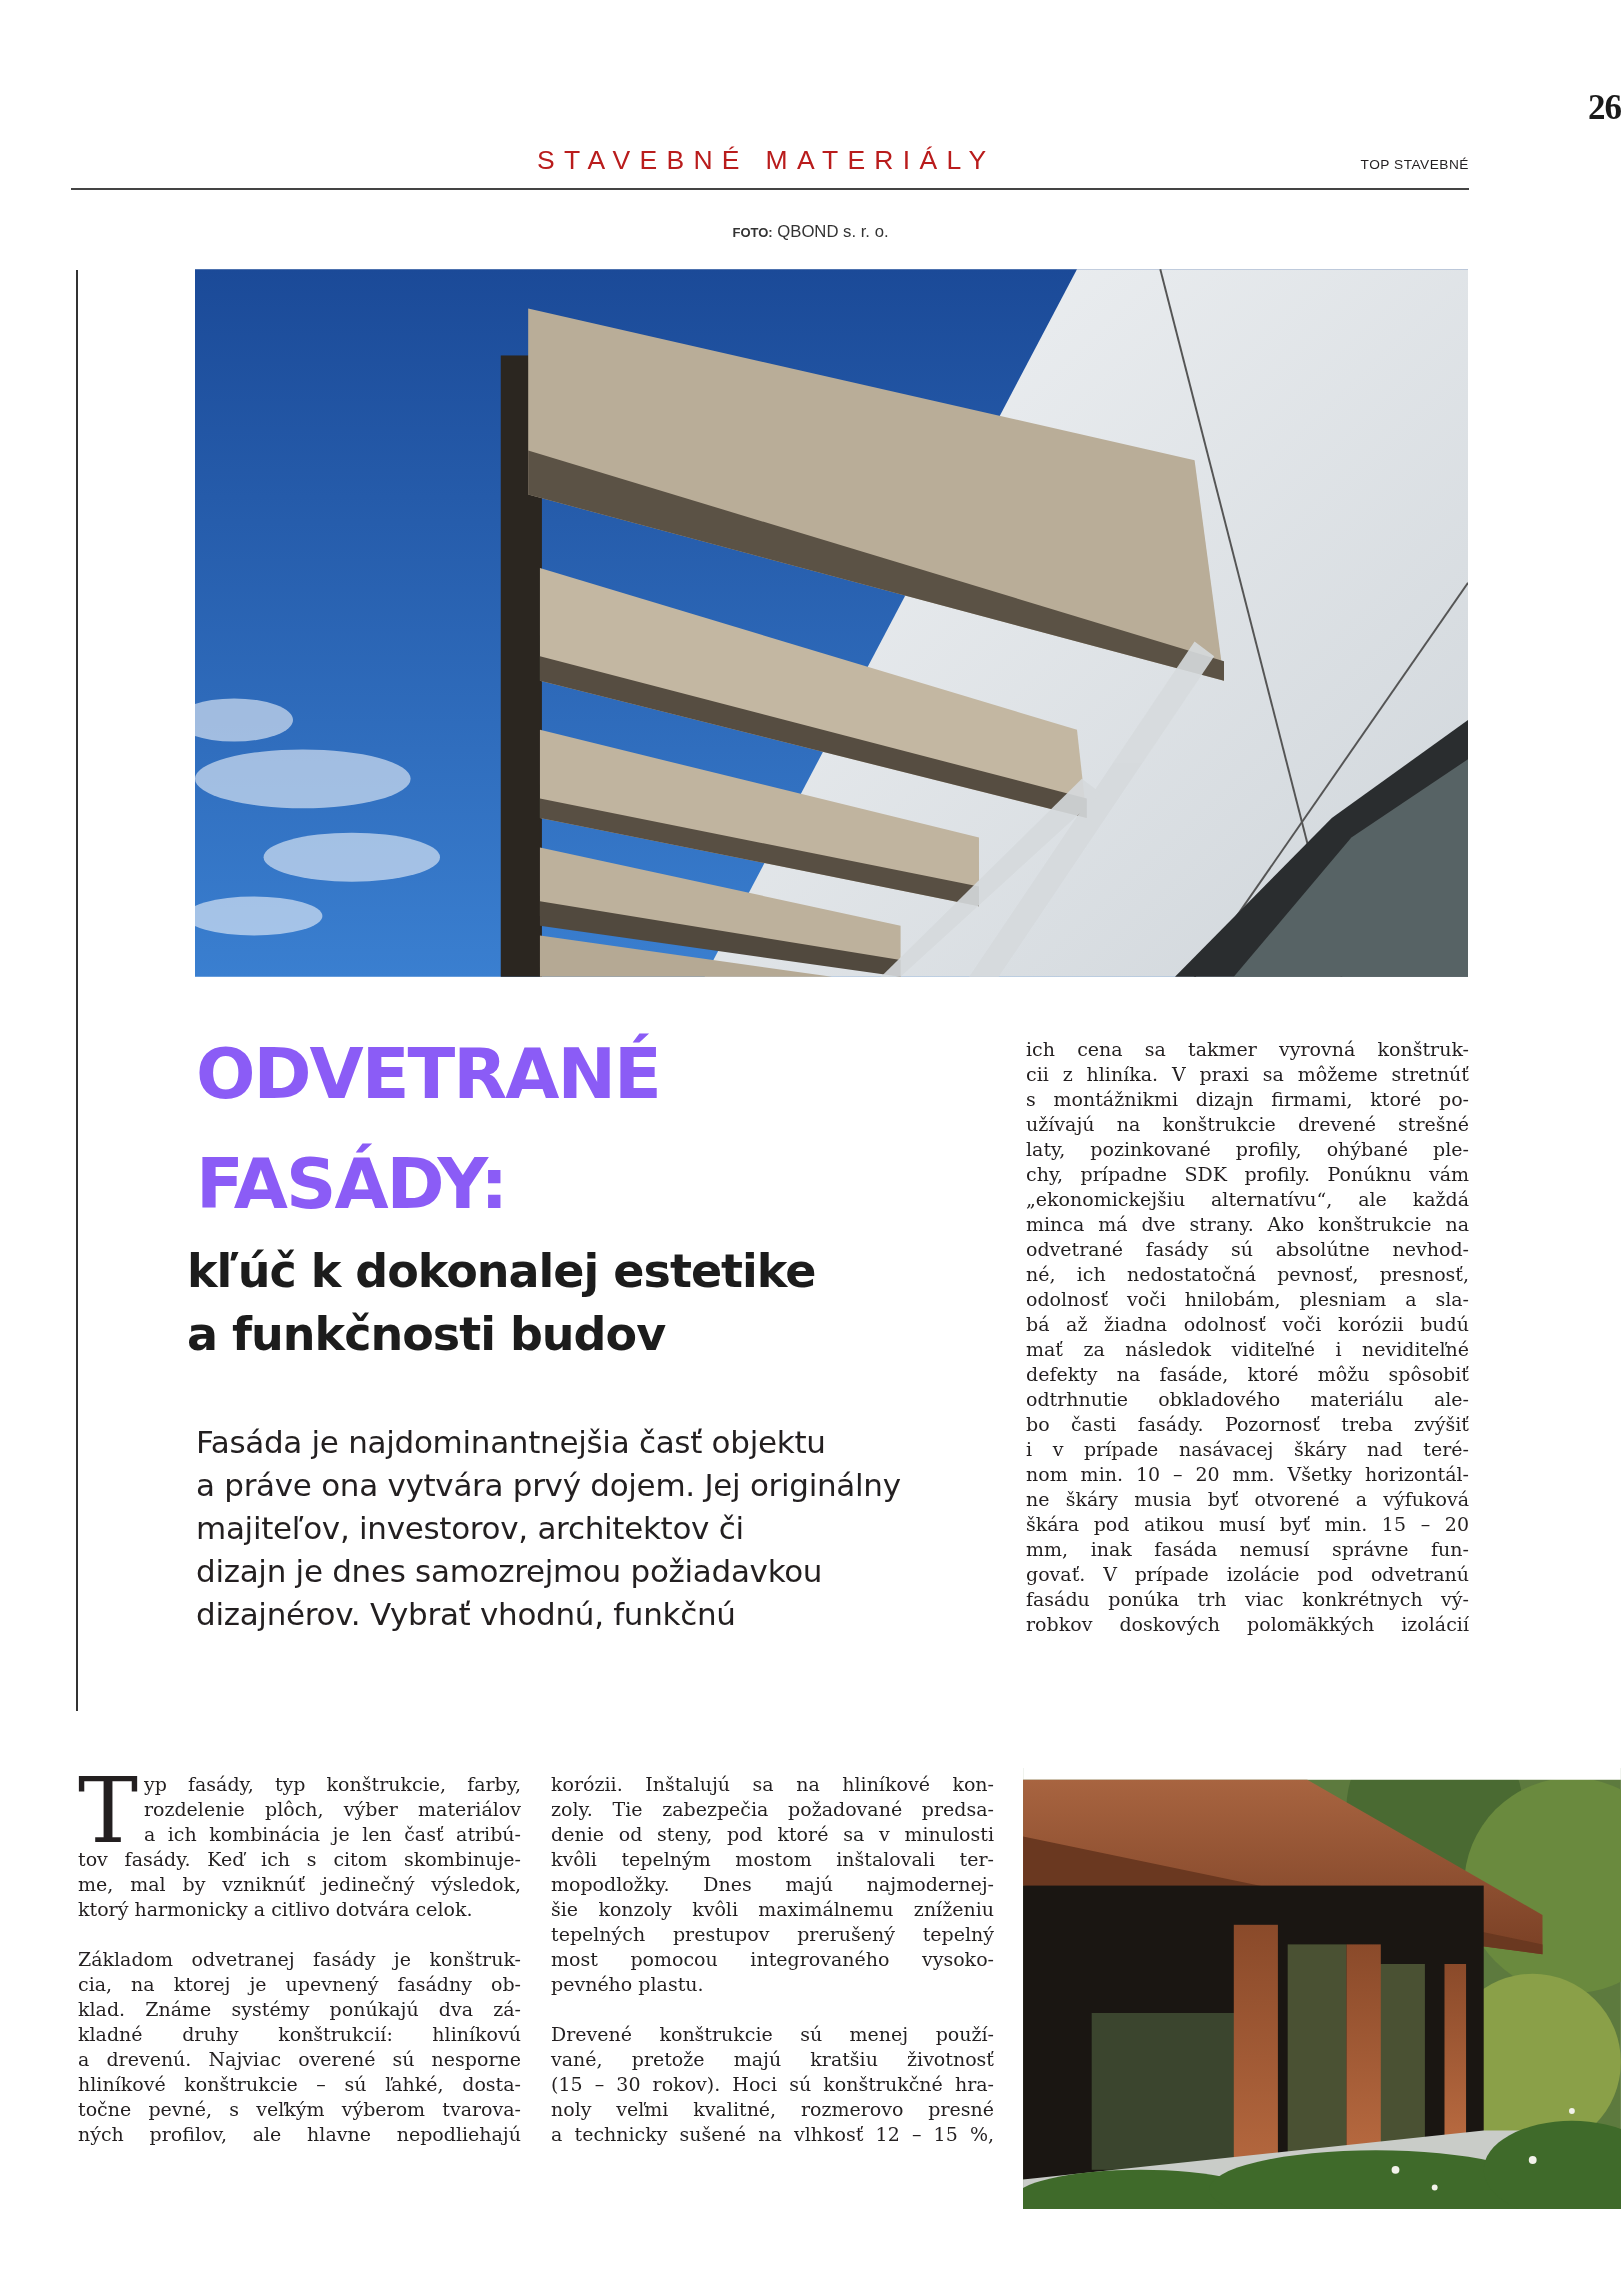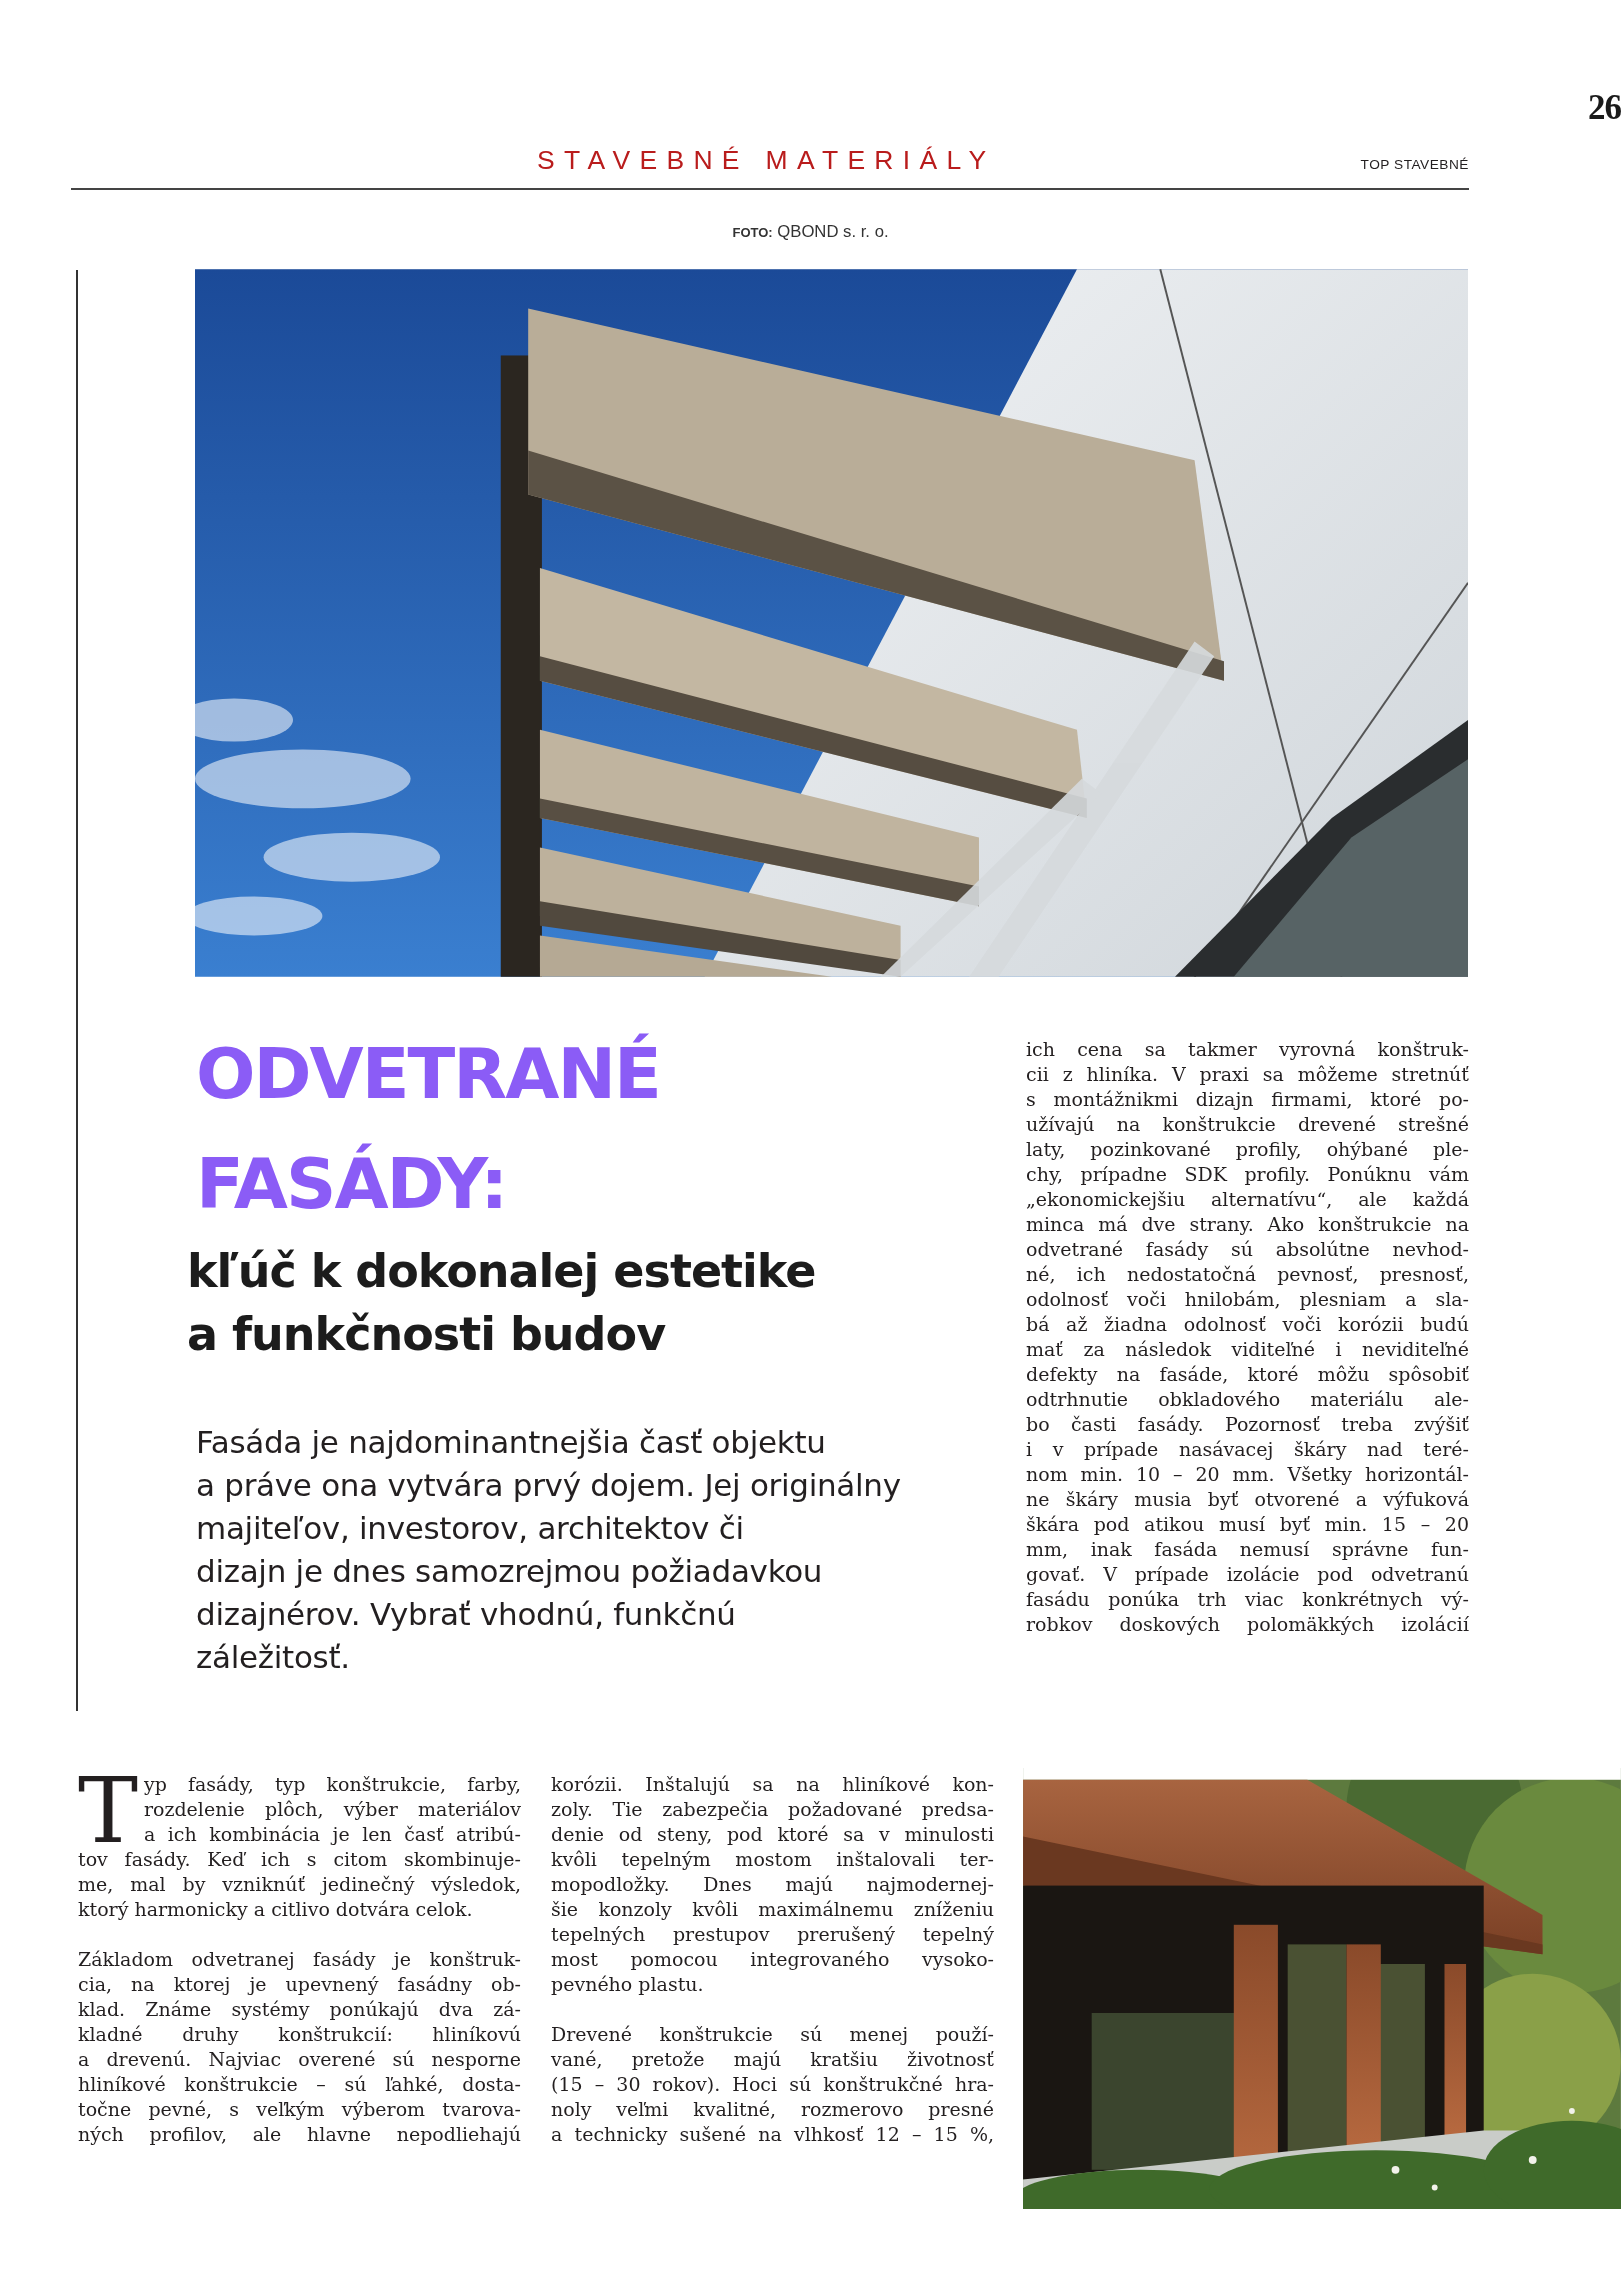--- a/index.html
+++ b/index.html
@@ -109,21 +109,20 @@
 <h2 class="subtitle">
   <span style="display:block">kľúč k dokonalej estetike</span>
   <span style="display:block">a funkčnosti budov</span>
 </h2>
 <p class="lead" id="lead">
     <span class="">Fasáda je najdominantnejšia časť objektu</span>
     <span class="">a práve ona vytvára prvý dojem. Jej originálny</span>
     <span class="">majiteľov, investorov, architektov či</span>
     <span class="">dizajn je dnes samozrejmou požiadavkou</span>
     <span class="">dizajnérov. Vybrať vhodnú, funkčnú</span>
-    <span class="">záležitosť.</span>
   </p>
 
 <div class="col col-right">
   <p id="right-para">
       <span class="ln">ich cena sa takmer vyrovná konštruk-</span>
       <span class="ln">cii z hliníka. V praxi sa môžeme stretnúť</span>
       <span class="ln">s montážnikmi dizajn firmami, ktoré po-</span>
       <span class="ln">užívajú na konštrukcie drevené strešné</span>
       <span class="ln">laty, pozinkované profily, ohýbané ple-</span>
       <span class="ln">chy, prípadne SDK profily. Ponúknu vám</span>

